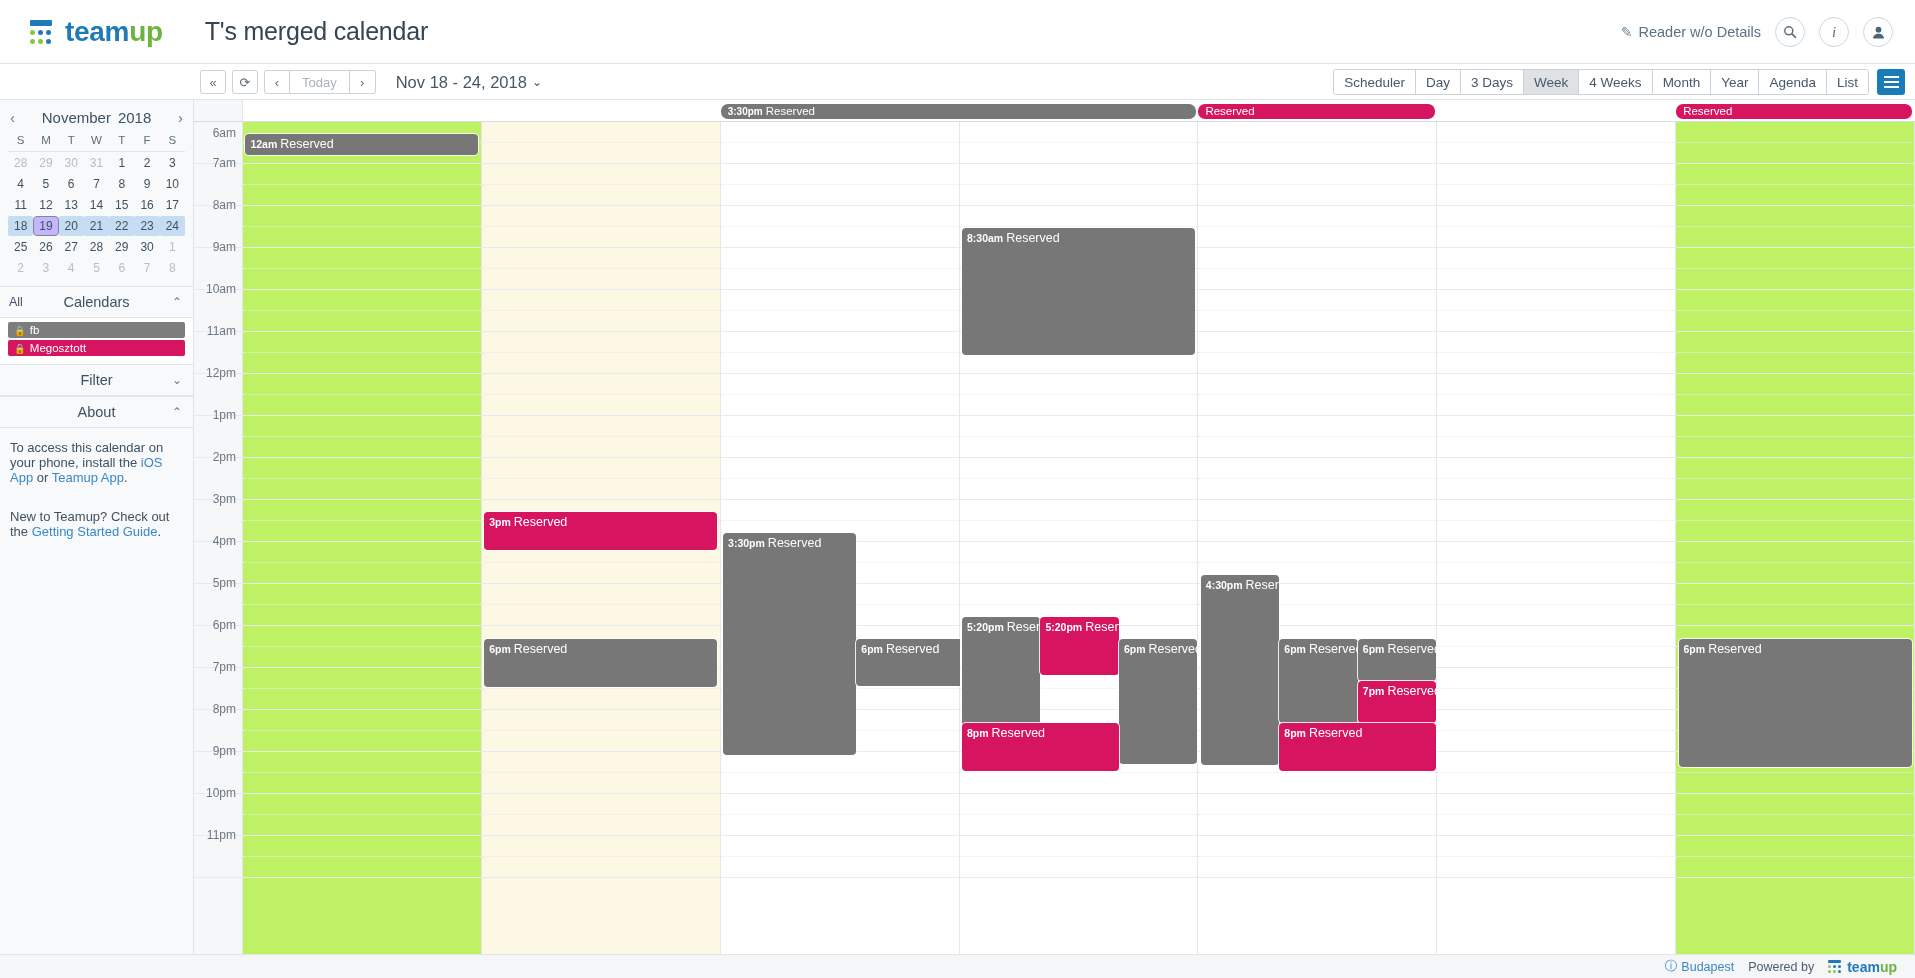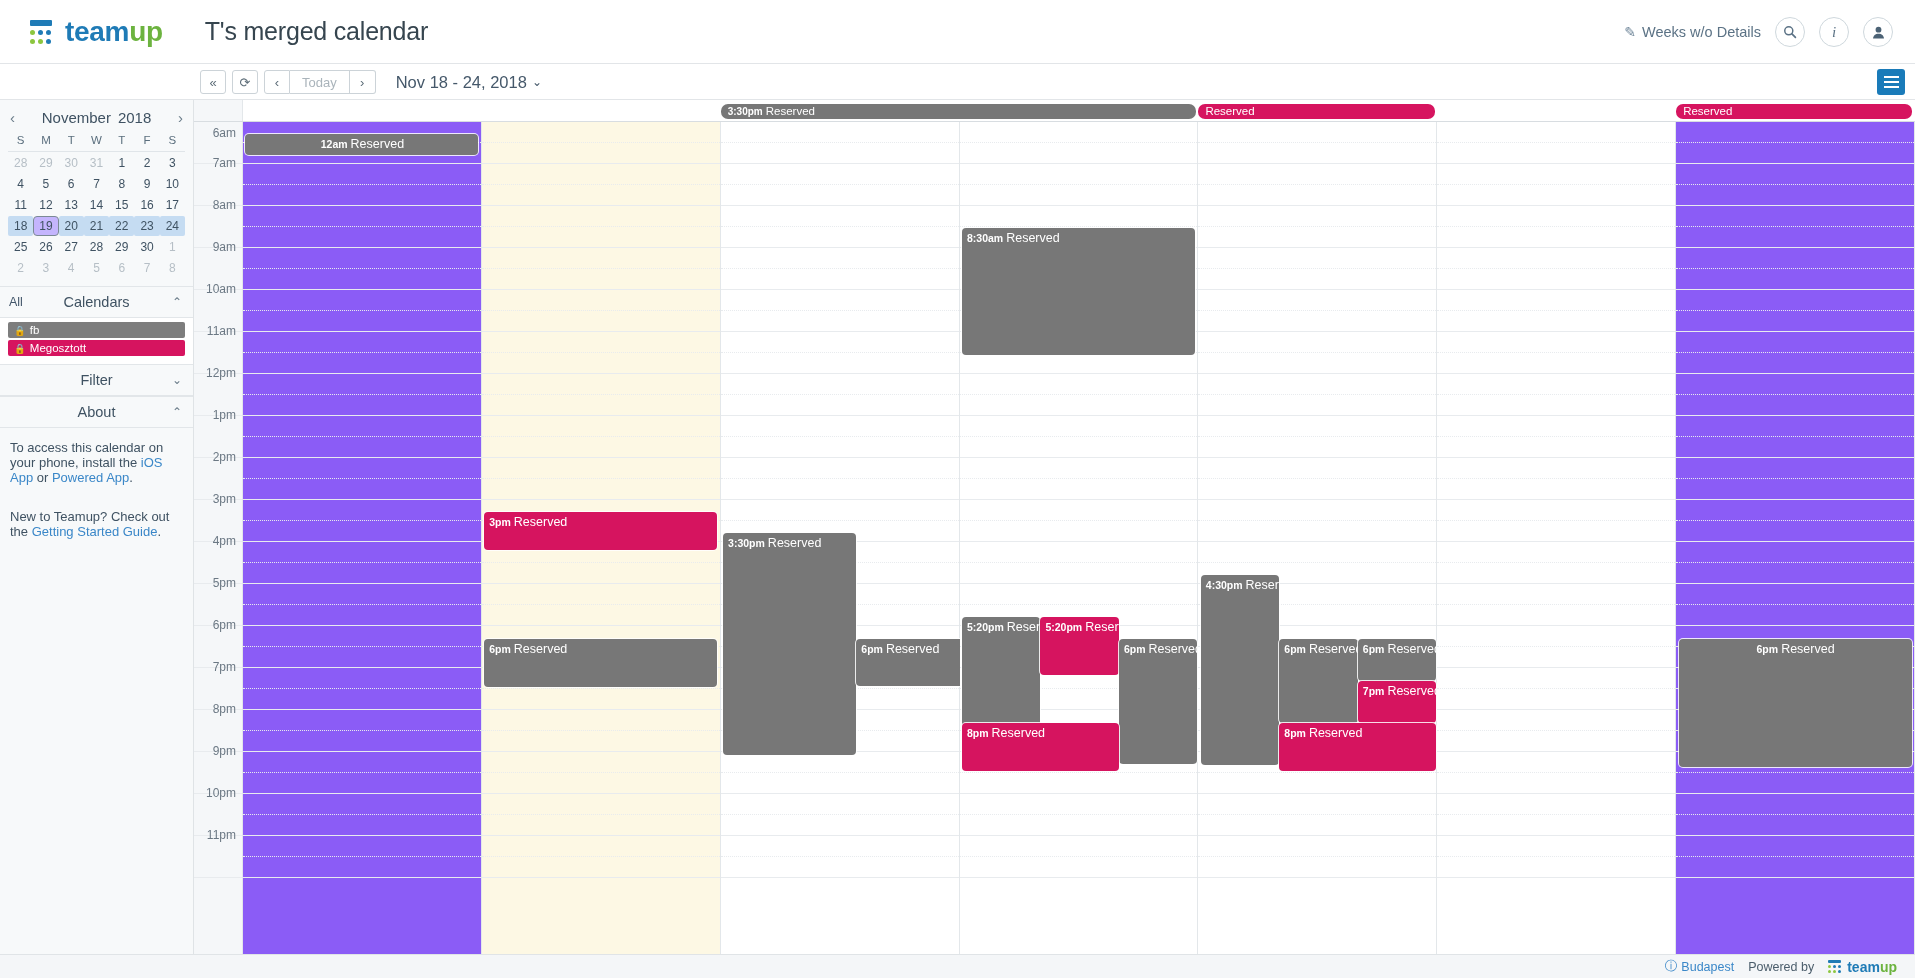--- a/index.html
+++ b/index.html
@@ -200,21 +200,21 @@
   }
   .gut-row span {
     position: absolute; right: 6px; top: -8px;
     font-size: 12px; color: #6b7884;
   }
   #daycols { flex: 1; display: flex; position: relative; }
   .daycol {
     flex: 1; position: relative; border-right: 1px solid #e3e7ea;
     background: #fff;
   }
-  .daycol.weekend { background: #8b5cf6; text-align: center; }
+  .daycol.weekend { background: #bef264; }
   .daycol.today   { background: #fdf8e4; }
   .hr-line { position: absolute; left: 0; right: 0; border-bottom: 1px solid #e8ebee; }
   .half-line { position: absolute; left: 0; right: 0; border-bottom: 1px dotted #e8ebee; }
 
   
   .ev {
     position: absolute; border-radius: 4px;
     color: #fff; overflow: hidden; cursor: pointer;
     padding: 2px 4px 0 5px; line-height: 13px;
     box-shadow: 0 0 0 1px rgba(255,255,255,0.85);
@@ -266,21 +266,21 @@
           <span class="logo-dot d-blue"></span>
         </div>
     </div>
     <div class="logo-text"><span class="logo-team">team</span><span class="logo-up">up</span></div>
   </div>
   <div id="cal-title">T's merged calendar</div>
 
   <div id="topbar-right">
     <div id="reader-badge">
       <span class="pencil-icon">✎</span>
-      <span>Weeks w/o Details</span>
+      <span>Reader w/o Details</span>
     </div>
     <div class="circ-btn">
       <svg width="14" height="14" viewBox="0 0 16 16">
         <circle cx="6.6" cy="6.6" r="4.6" fill="none" stroke="#5b7285" stroke-width="1.7"></circle>
         <line x1="10.2" y1="10.2" x2="14.2" y2="14.2" stroke="#5b7285" stroke-width="1.9" stroke-linecap="round"></line>
       </svg>
     </div>
     <div class="circ-btn">
       <span style="font-style:italic;font-family:'Liberation Serif',serif;font-size:15px;">i</span>
     </div>
@@ -301,20 +301,31 @@
       <div class="tb-btn">‹</div>
       <div class="tb-btn tb-today">Today</div>
       <div class="tb-btn">›</div>
     </div>
     <div id="date-range">
       <span>Nov 18 - 24, 2018</span>
       <span style="font-size:12px;">⌄</span>
     </div>
   </div>
   <div id="toolbar-right">
+    <div class="view-group" id="view-group">
+        <div class="view-btn">Scheduler</div>
+        <div class="view-btn">Day</div>
+        <div class="view-btn">3 Days</div>
+        <div class="view-btn active">Week</div>
+        <div class="view-btn">4 Weeks</div>
+        <div class="view-btn">Month</div>
+        <div class="view-btn">Year</div>
+        <div class="view-btn">Agenda</div>
+        <div class="view-btn">List</div>
+      </div>
     <div id="hamburger">
       <i></i>
       <i></i>
       <i></i>
     </div>
   </div>
 </div>
 
 <div id="main">
 
@@ -398,21 +409,21 @@
     <div class="panel-head">
       <span>Filter</span>
       <span class="chev">⌄</span>
     </div>
 
     <div class="panel-head">
       <span>About</span>
       <span class="chev">⌃</span>
     </div>
     <div id="about-body">
-      <div><span>To access this calendar on your phone, install the </span><a>iOS App</a><span> or </span><a>Powered App</a><span>.</span></div>
+      <div><span>To access this calendar on your phone, install the </span><a>iOS App</a><span> or </span><a>Teamup App</a><span>.</span></div>
       <div id="about-p2"><span>New to Teamup? Check out the </span><a>Getting Started Guide</a><span>.</span></div>
     </div>
   </div>
 
   <div id="cal-area">
     <div id="allday">
       <div class="ad-gutter"></div>
       <div class="ad-track" id="ad-track">
           <div class="ad-ev ev-grey" style="left: 28.5714%; width: 28.4214%; top: 4px;"><span class="t">3:30pm</span><span class="n">Reserved</span></div>
           <div class="ad-ev ev-pink" style="left: 57.1429%; width: 14.1357%; top: 4px;"><span class="n">Reserved</span></div>

